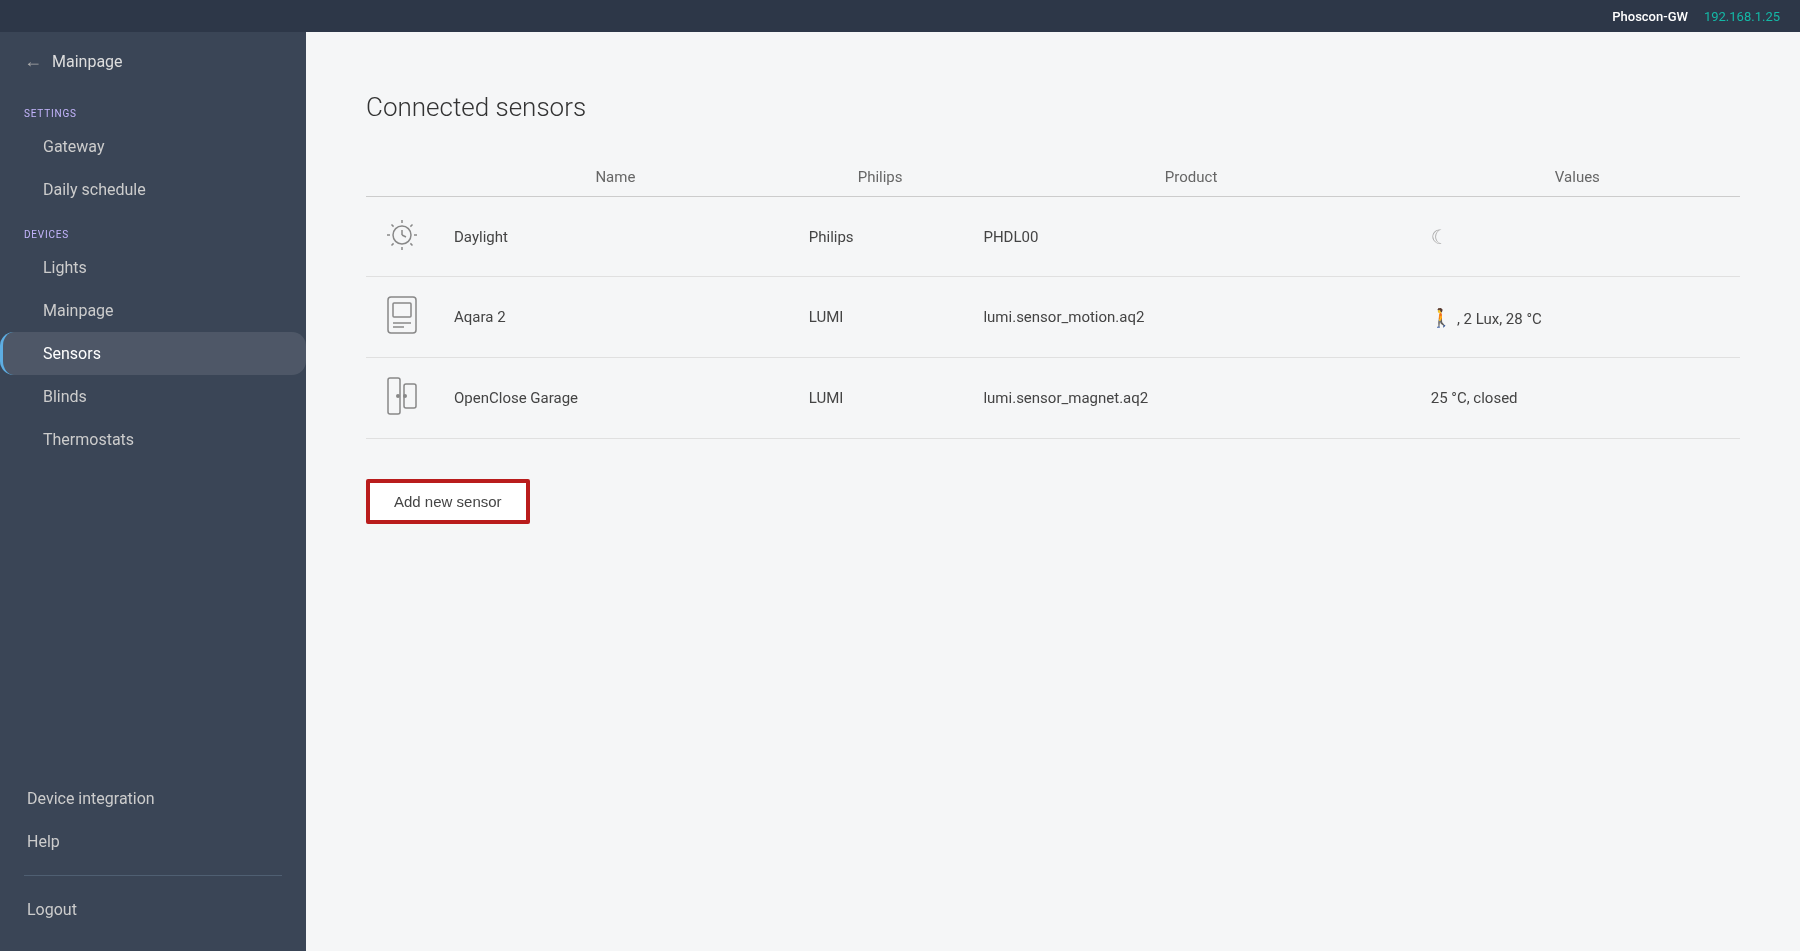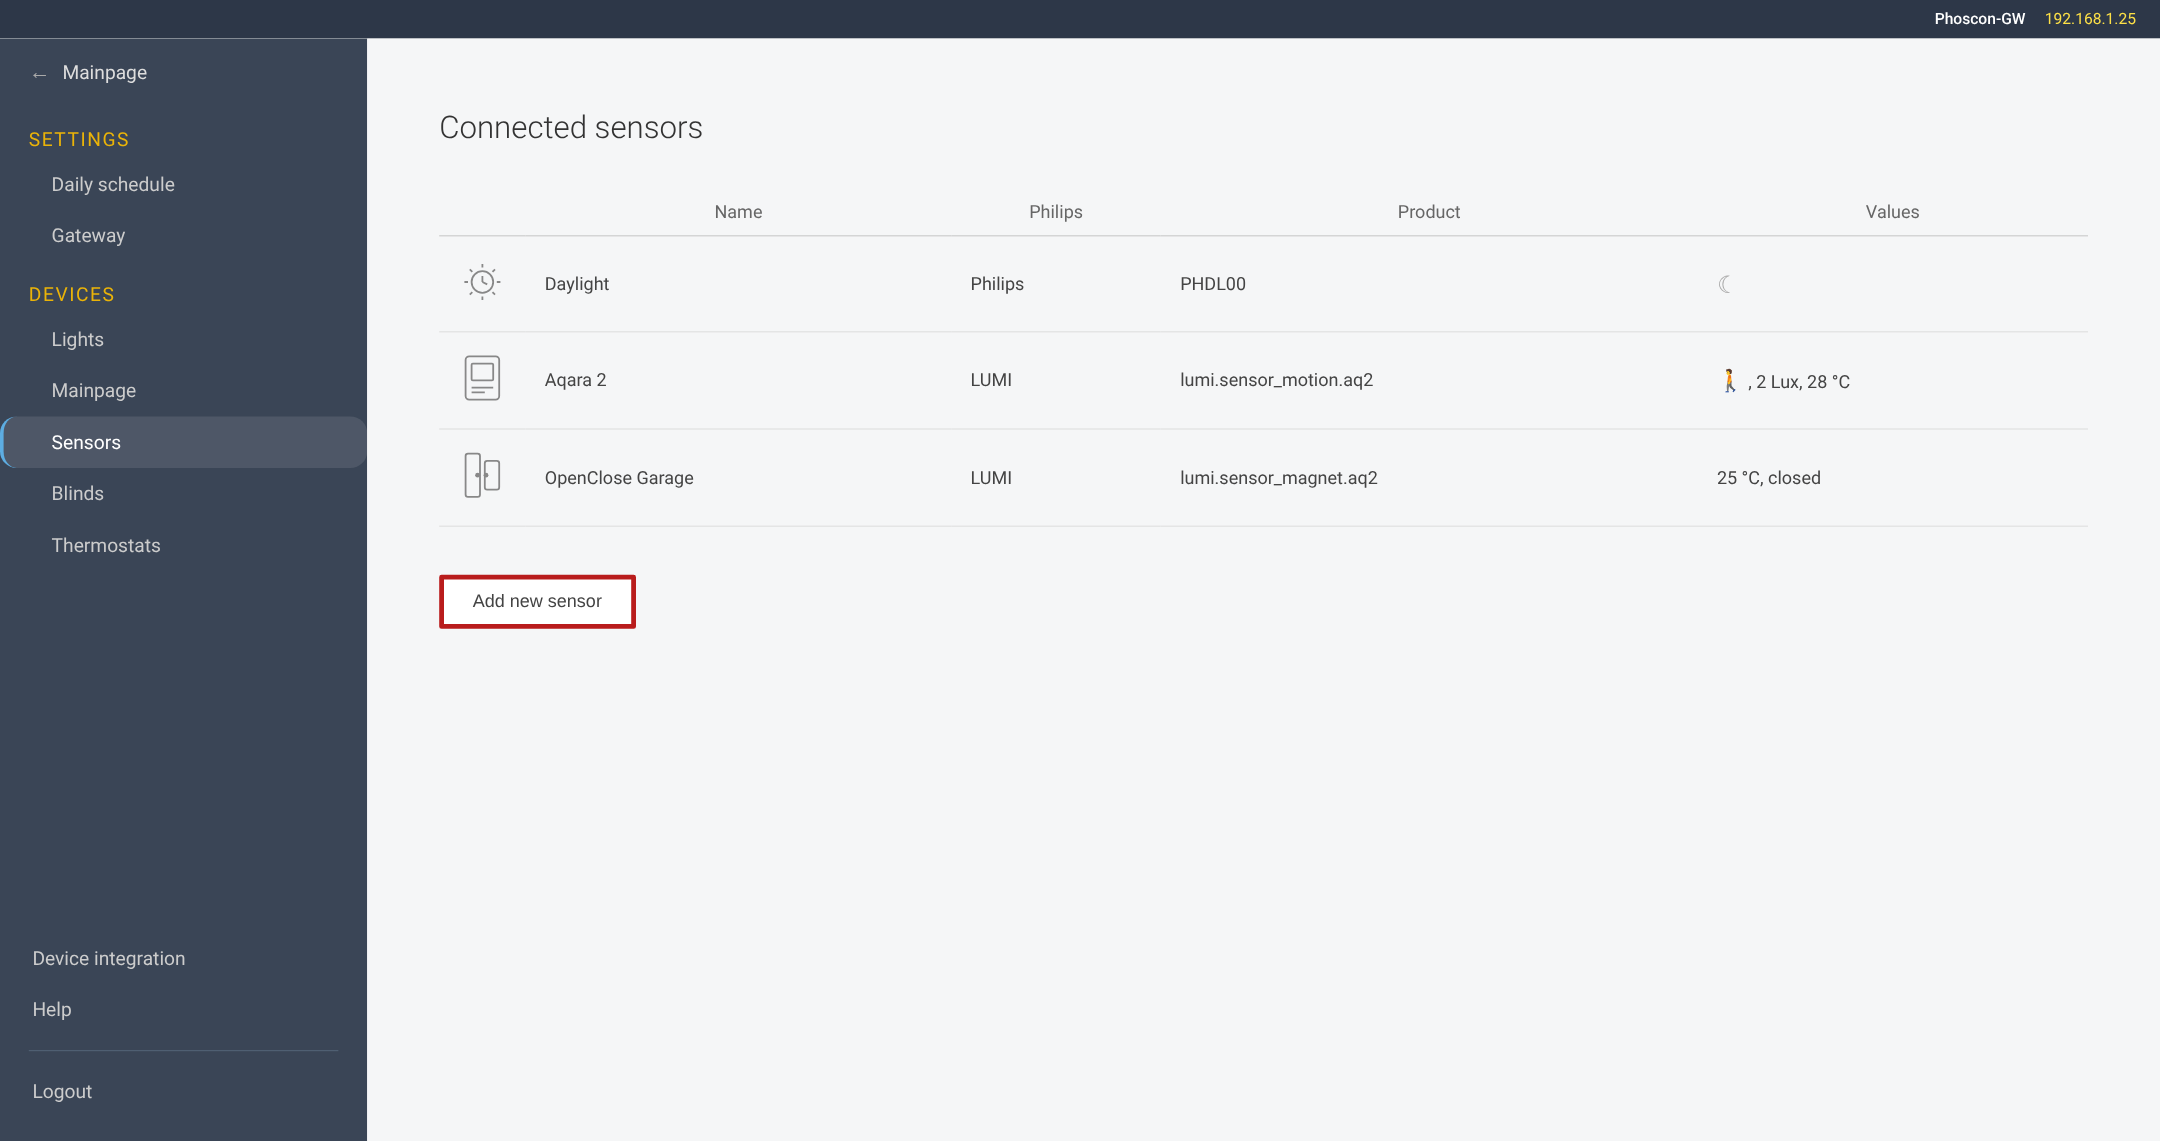--- a/index.html
+++ b/index.html
@@ -12,21 +12,21 @@
       display: flex;
       justify-content: flex-end;
       align-items: center;
       padding: 16px 20px;
       height: 25px;
       font-size: 13px;
       gap: 16px;
       flex-shrink: 0;
     }
     .topbar-gw { color: #fff; font-weight: 500; }
-    .topbar-ip { color: #fde047; }
+    .topbar-ip { color: #14b8a6; }
 
     
     .layout { display: flex; flex: 1; overflow: hidden; }
 
     
     .sidebar {
       width: 306px;
       background: #3a4556;
       color: #ccc;
       display: flex;
@@ -43,23 +43,23 @@
       font-size: 16px;
       color: #ddd;
       cursor: pointer;
     }
     .back-arrow {
       font-size: 18px;
       color: #aaa;
     }
 
     .sidebar-section-label {
-      font-size: 16px;
+      font-size: 10px;
       text-transform: uppercase;
-      color: #eab308;
+      color: #c4b5fd;
       padding: 18px 24px 6px 24px;
       letter-spacing: 0.08em;
     }
 
     .sidebar-item {
       display: flex;
       align-items: center;
       padding: 12px 24px 12px 40px;
       font-size: 16px;
       color: #ccc;
@@ -184,24 +184,24 @@
 
   <nav class="sidebar">
     <div class="sidebar-mainpage">
       <span class="back-arrow">←</span>
       <span>Mainpage</span>
     </div>
 
     <div class="sidebar-section-label">Settings</div>
 
     <div class="sidebar-item">
+      <span>Gateway</span>
+    </div>
+    <div class="sidebar-item">
       <span>Daily schedule</span>
-    </div>
-    <div class="sidebar-item">
-      <span>Gateway</span>
     </div>
 
     <div class="sidebar-section-label">Devices</div>
 
     <div class="sidebar-item">
       <span>Lights</span>
     </div>
     <div class="sidebar-item">
       <span>Mainpage</span>
     </div>

